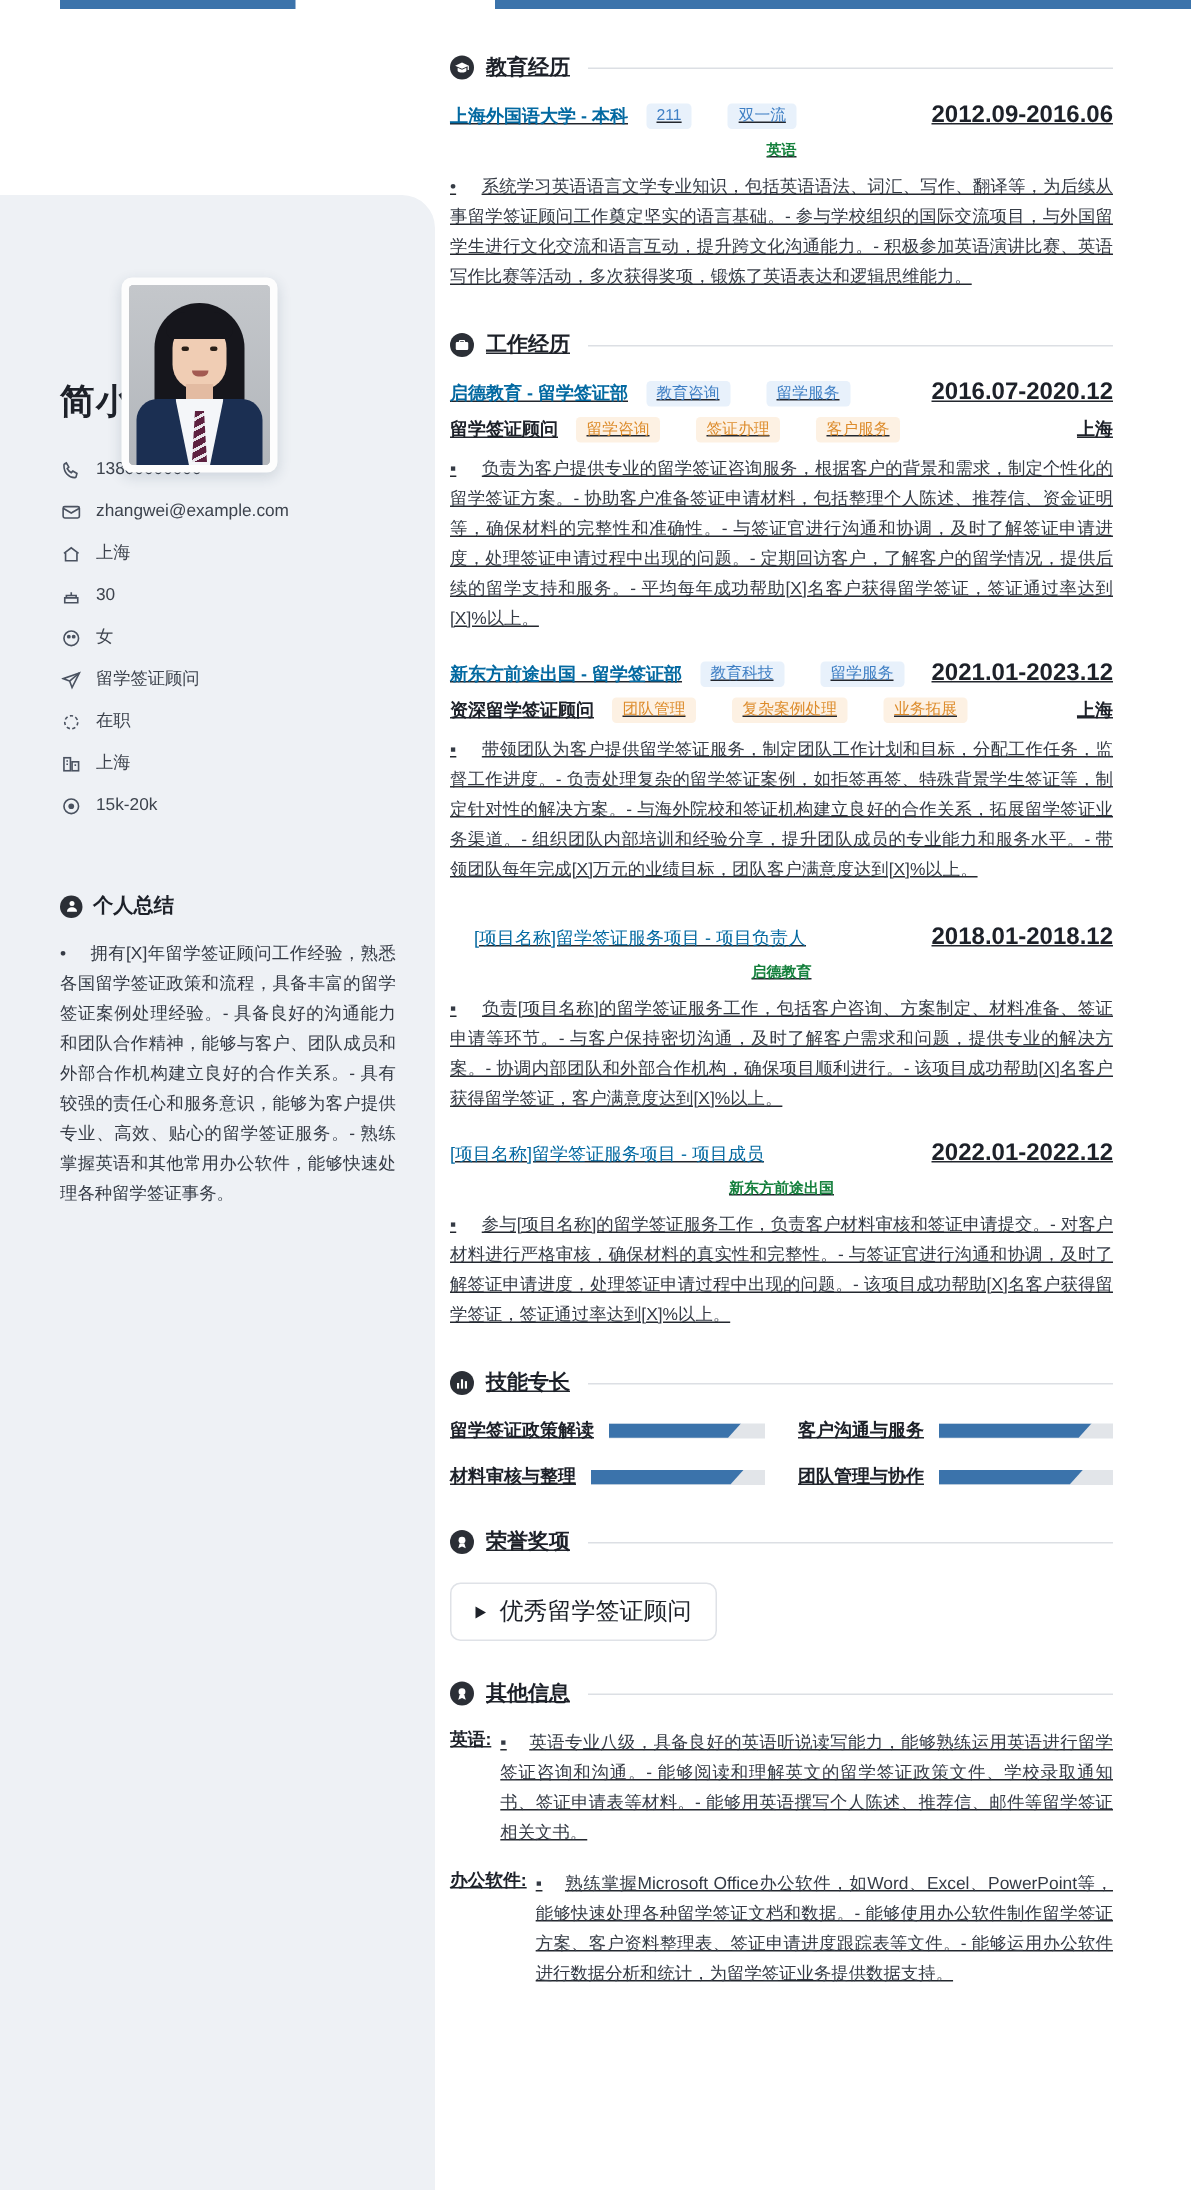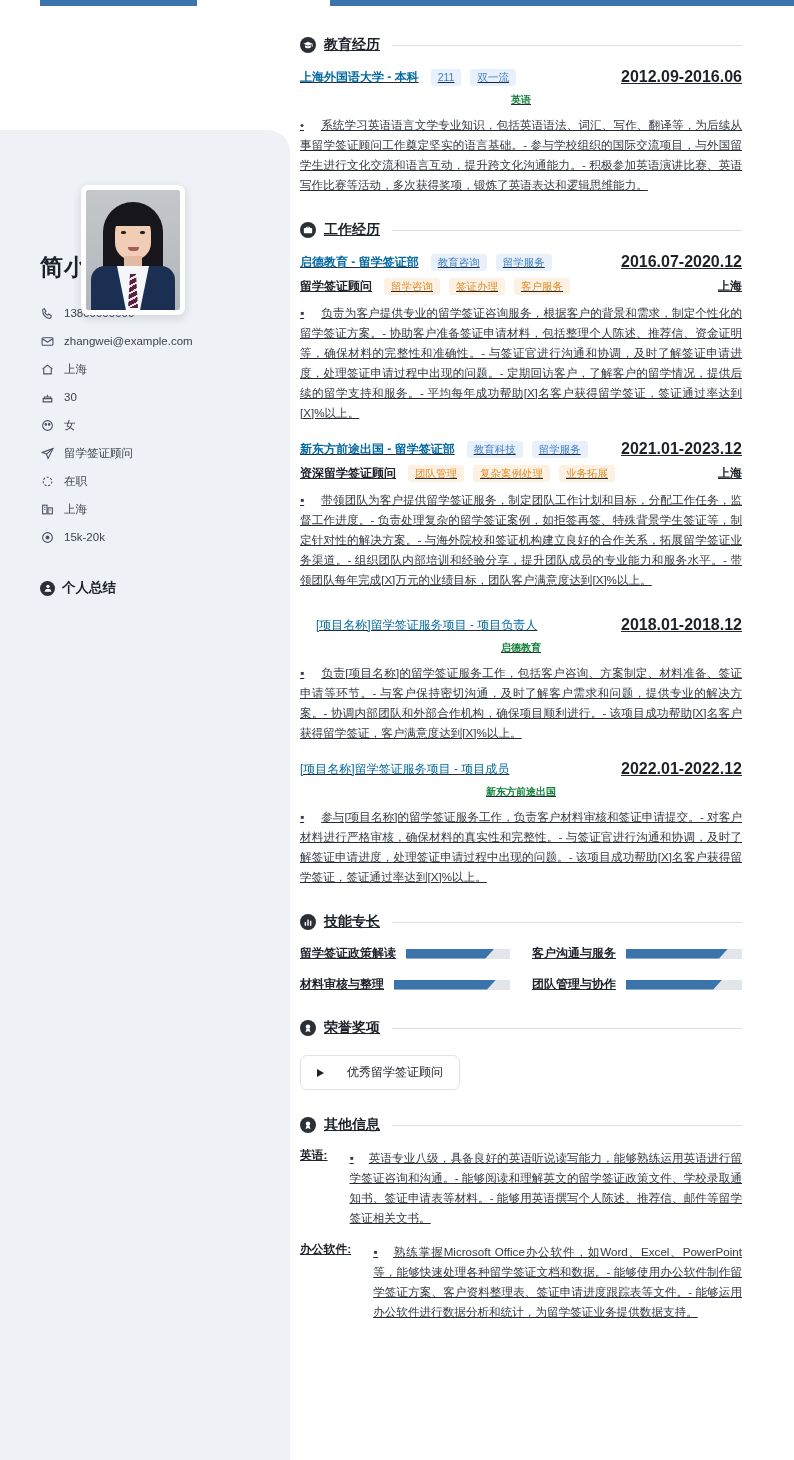--- a/index.html
+++ b/index.html
@@ -77,21 +77,21 @@
   .contact-row {
     display: flex; align-items: center; gap: 10px;
     font-size: 11.5px; color: #3d434d; line-height: 28px; height: 28px;
   }
   .cicon { width: 14px; height: 14px; flex: 0 0 14px; color: #4a5260;
            display: flex; align-items: center; justify-content: center; }
   .cicon svg { width: 13px; height: 13px; display: block; }
 
   .side-section-title {
     display: flex; align-items: center; gap: 7px;
-    margin-top: 28px; margin-bottom: 13px;
+    margin-top: 44px; margin-bottom: 13px;
   }
   .badge-ic {
     width: 15px; height: 15px; border-radius: 50%; background: #2b2f36;
     display: flex; align-items: center; justify-content: center; flex: 0 0 15px;
   }
   .badge-ic svg { width: 10px; height: 10px; fill: #fff; }
   .side-section-title .t { font-size: 13.5px; font-weight: 700; color: #1d2129; }
 
   .summary {
     font-size: 11.6px; line-height: 20px; color: #353b45; text-align: justify;
@@ -111,21 +111,21 @@
   .sec-rule { flex: 1; height: 1px; background: #dcdfe4; margin-left: 4px; }
 
   .entry { margin-bottom: 17px; }
   .entry:last-child { margin-bottom: 0; }
   .row1 { display: flex; align-items: center; width: 100%; }
   .org { font-size: 12px; font-weight: 700; color: #0369a1; white-space: nowrap; }
   .role { font-size: 12px; font-weight: 700; color: #1d2129; white-space: nowrap; }
   .spacer { flex: 1; }
   .date { font-size: 16px; font-weight: 700; color: #1d2129; white-space: nowrap; }
   .loc { font-size: 12px; font-weight: 700; color: #1d2129; white-space: nowrap; }
-  .tags { display: flex; gap: 9px; margin-left: 12px; }
+  .tags { display: flex; gap: 24px; margin-left: 12px; }
   .tag { font-size: 10.5px; padding: 1px 7px; border-radius: 3px; white-space: nowrap; line-height: 15px; }
   .tag.blue { background: #e8f1fb; color: #3f7fc4; }
   .tag.orange { background: #fdf1e3; color: #dd8c2c; }
   .sub { font-size: 10px; font-weight: 700; color: #15803d; margin-top: 7px; text-align: center; }
   .desc {
     font-size: 11.6px; line-height: 20px; color: #353b45;
     margin-top: 8px; text-align: justify;
   }
   .desc .b { display: inline-block; width: 17px; }
 
@@ -138,32 +138,32 @@
   .bar {
     flex: 1; height: 10px; background: #e2e5e9; position: relative; overflow: hidden;
   }
   .bar .fill {
     position: absolute; left: 0; top: 0; height: 100%; background: #3b73ab;
     clip-path: polygon(0 0, 100% 0, calc(100% - 9px) 100%, 0 100%);
   }
 
   
   .honor-chip {
-    display: inline-flex; align-items: center; gap: 23px;
+    display: inline-flex; align-items: center; gap: 9px;
     border: 1px solid #dfe2e7; border-radius: 7px;
     padding: 8px 16px; background: #fff;
-    font-size: 12px; color: #1d2129; margin-top: 4px;
+    font-size: 16px; color: #1d2129; margin-top: 4px;
   }
   .honor-chip .tri {
     width: 0; height: 0; border-left: 7px solid #1d2129;
     border-top: 4.5px solid transparent; border-bottom: 4.5px solid transparent;
   }
 
   
-  .info-row { display: flex; margin-bottom: 14px; gap: 16px; }
+  .info-row { display: flex; margin-bottom: 14px; }
   .info-label { font-size: 11.8px; font-weight: 700; color: #1d2129; white-space: nowrap; flex: 0 0 auto; }
   .info-body { font-size: 11.6px; line-height: 20px; color: #353b45; margin-left: 6px; text-align: justify; }
   .info-body .b { display: inline-block; width: 15px; }
 </style>
 </head>
 <body>
 
 <div class="topbar-left" style="background: rgb(59, 115, 171);"></div>
 <div class="topbar-right" style="background: rgb(59, 115, 171);"></div>
 
@@ -277,20 +277,23 @@
 
       <div class="side-section-title">
         <span class="badge-ic">
           <svg viewBox="0 0 24 24">
               <circle cx="12" cy="8" r="4"></circle>
               <path d="M4 21c0-4.4 3.6-7 8-7s8 2.6 8 7z"></path>
             </svg>
         </span>
         <span class="t">个人总结</span>
       </div>
+      <div class="summary">
+        <span>•</span><span class="b"></span><span>拥有[X]年留学签证顾问工作经验，熟悉各国留学签证政策和流程，具备丰富的留学签证案例处理经验。- 具备良好的沟通能力和团队合作精神，能够与客户、团队成员和外部合作机构建立良好的合作关系。- 具有较强的责任心和服务意识，能够为客户提供专业、高效、贴心的留学签证服务。- 熟练掌握英语和其他常用办公软件，能够快速处理各种留学签证事务。</span>
+      </div>
 
     </div>
   </aside>
 
   <main class="main">
 
     <section class="section">
       <div class="sec-head">
         <span class="sec-ic">
           <svg viewBox="0 0 24 24">

